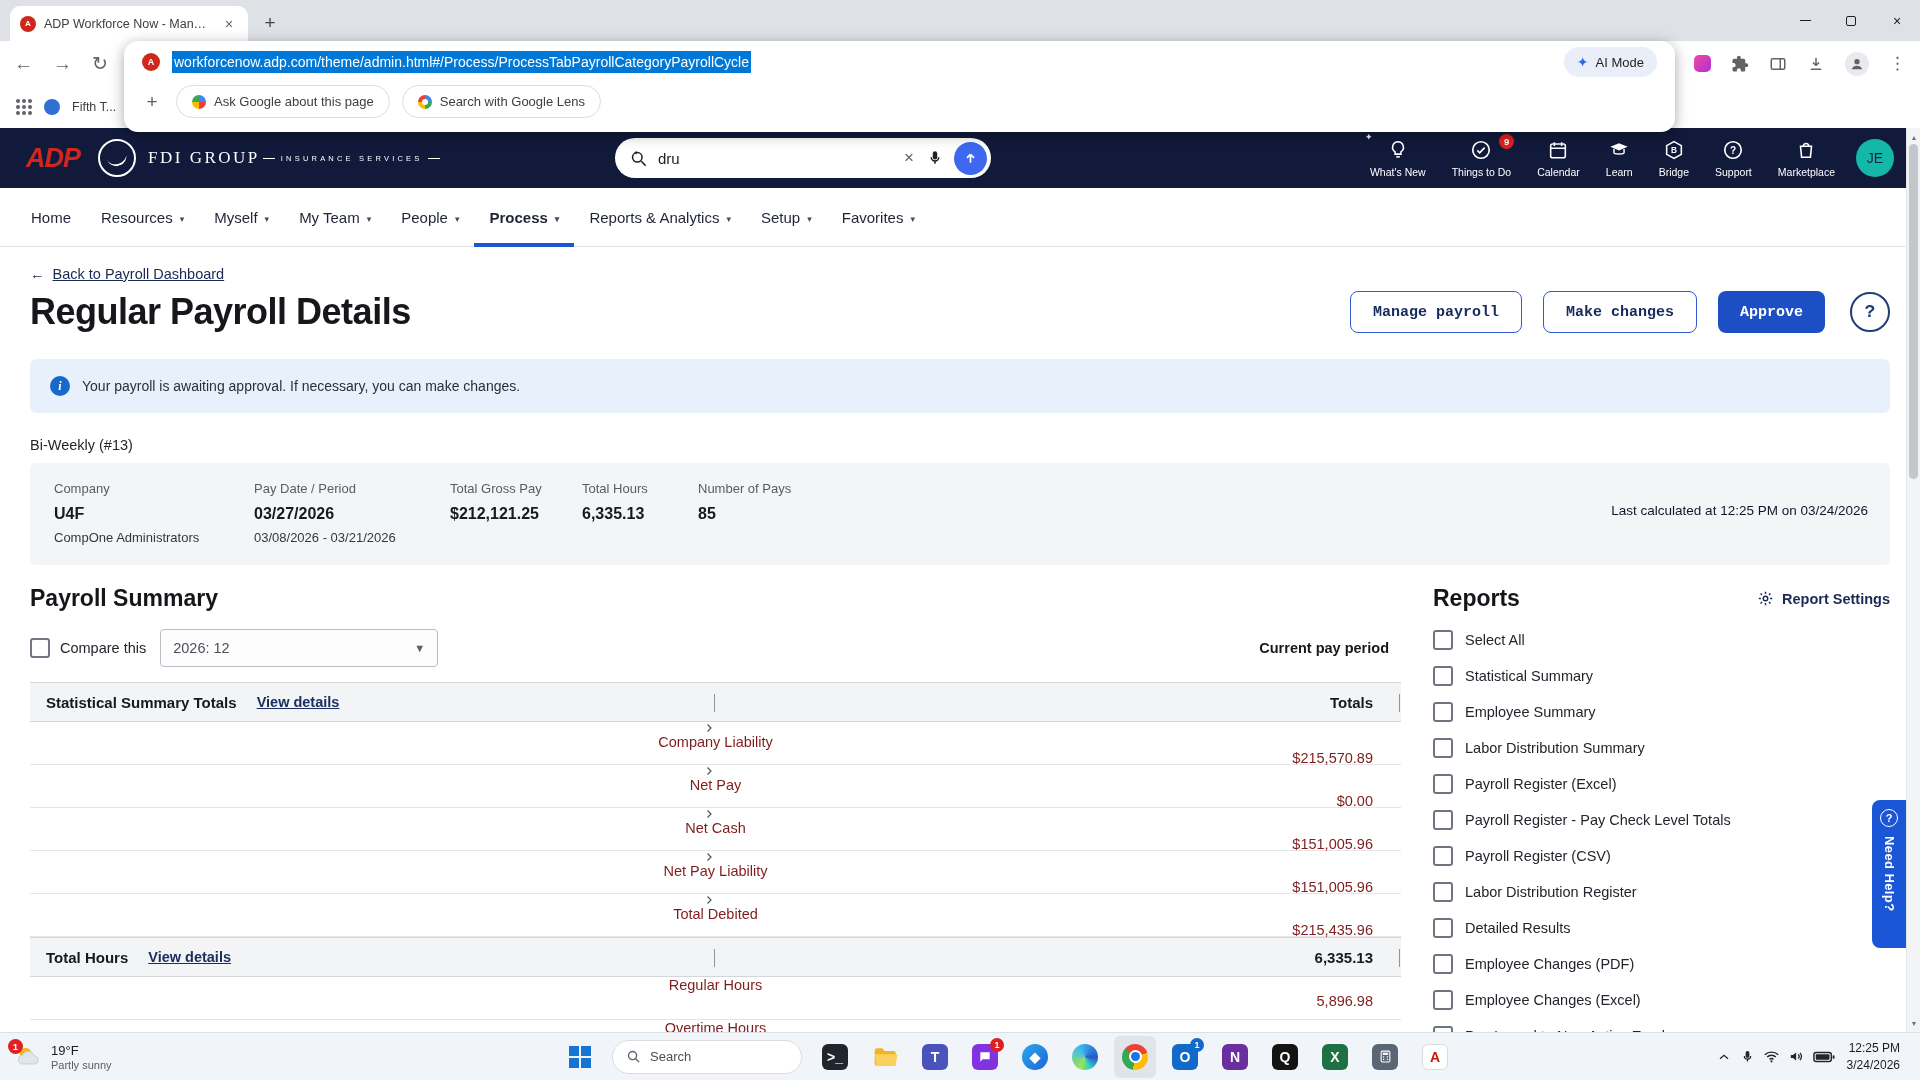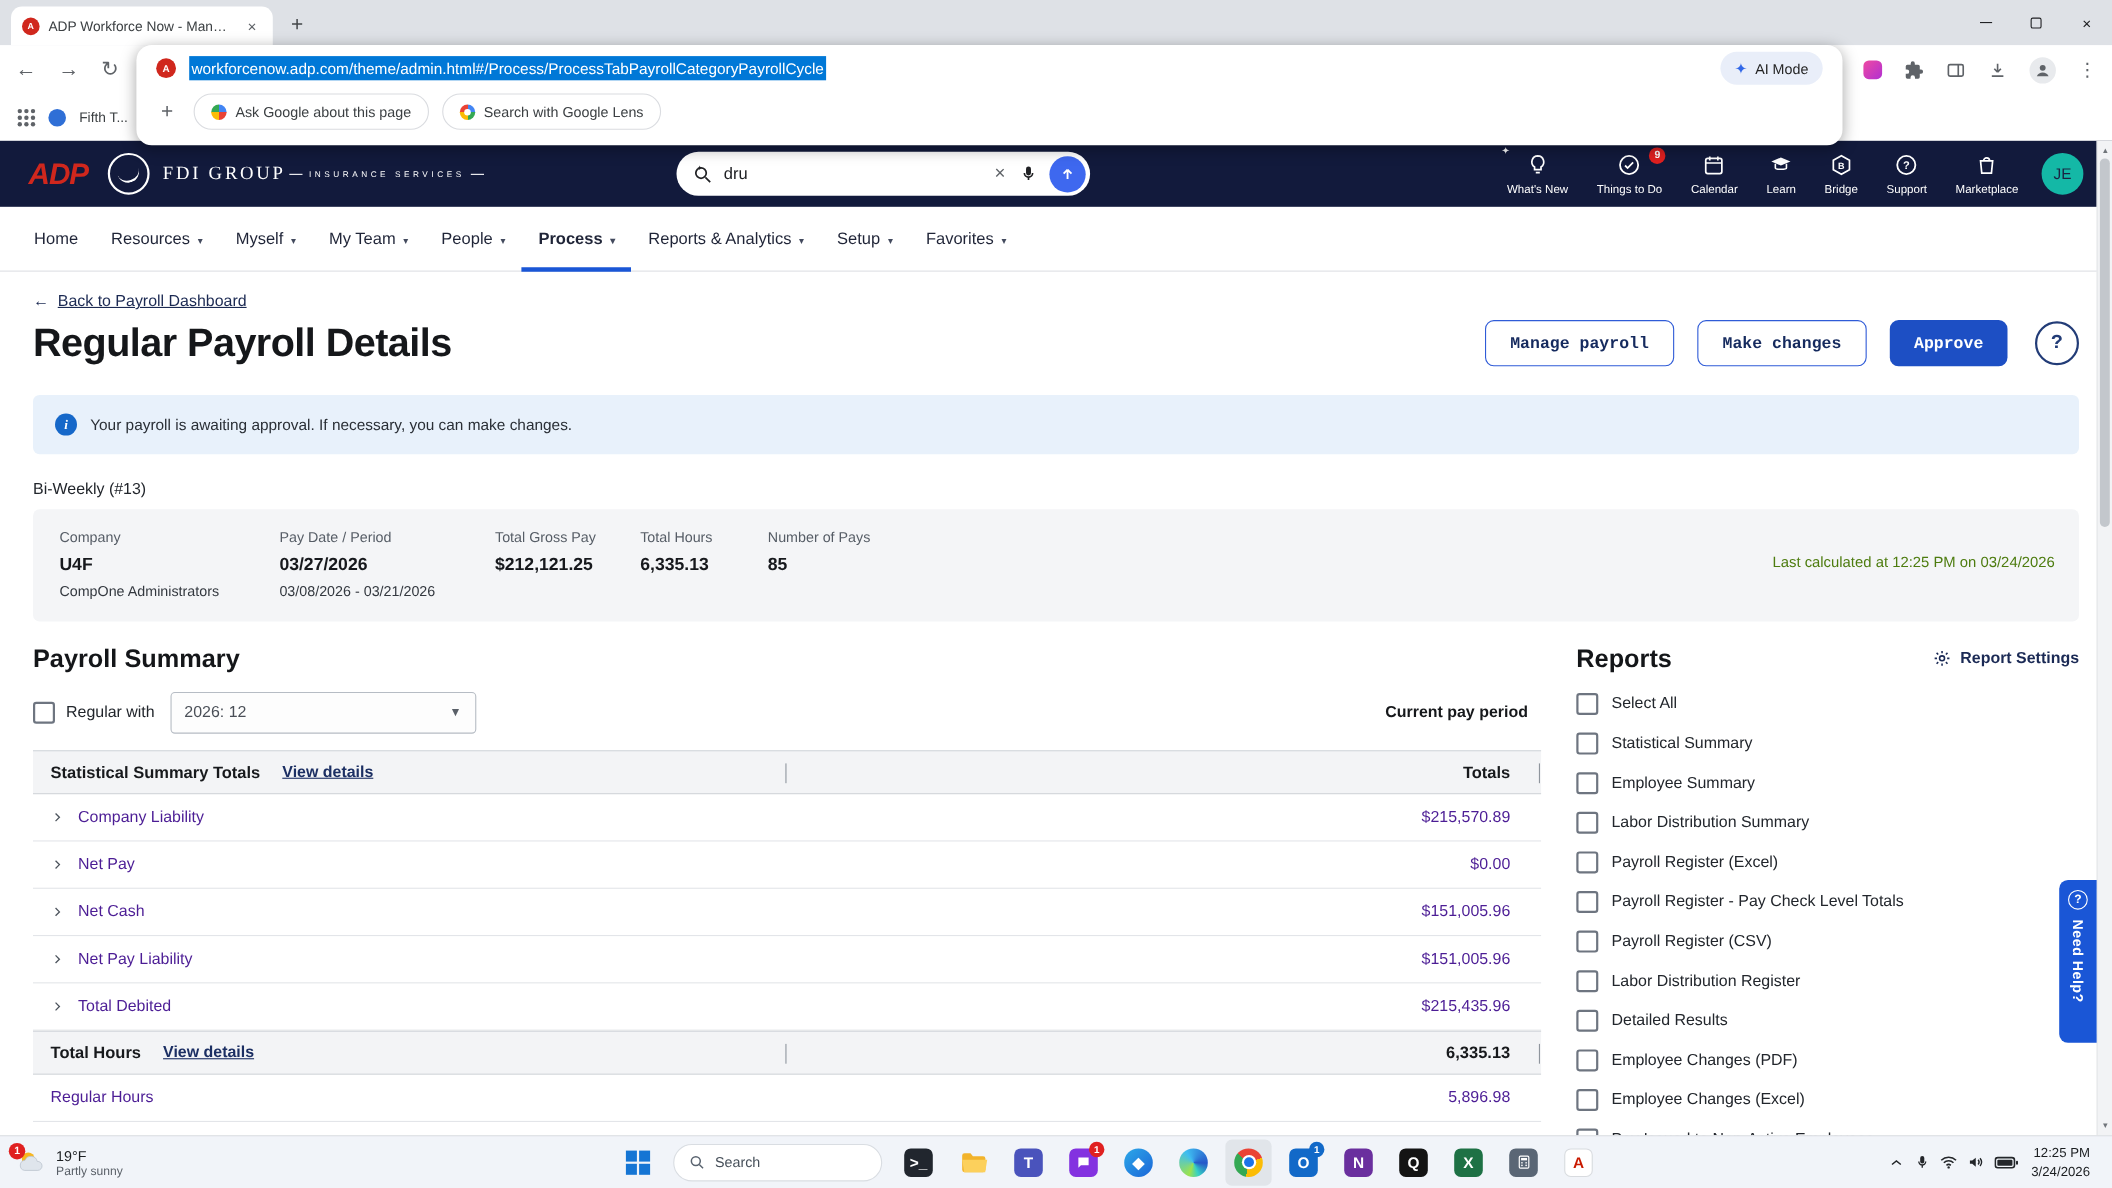--- a/index.html
+++ b/index.html
@@ -91,42 +91,42 @@
   .info-ico { width:20px; height:20px; border-radius:50%; background:#1668c9; color:#fff; font-size:12px; font-weight:bold; font-family:"Liberation Serif",serif; font-style:italic; display:flex; align-items:center; justify-content:center; flex:none; }
 
   .cycle { margin-top:24px; font-size:14.5px; color:#22262c; }
 
   .card { margin-top:10px; background:#f4f5f7; border-radius:6px; padding:18px 24px 20px; position:relative; display:flex; }
   .cc { flex:none; }
   .cc1{width:200px}.cc2{width:196px}.cc3{width:132px}.cc4{width:116px}
   .c-label { font-size:13px; color:#565d66; margin-bottom:9px; }
   .c-value { font-size:16px; font-weight:bold; color:#17191d; }
   .c-sub { font-size:13px; color:#33383f; margin-top:7px; }
-  .last-calc { position:absolute; right:22px; top:40px; font-size:13.5px; color:#4d7c0f; }
+  .last-calc { position:absolute; right:22px; top:40px; font-size:13.5px; color:#0f172a; }
 
   .columns { display:flex; margin-top:20px; align-items:flex-start; }
   .left-col { width:1371px; flex:none; }
   .right-col { margin-left:32px; flex:1; }
   .section-title { font-size:23px; font-weight:bold; color:#141619; }
 
   .compare-row { margin-top:16px; display:flex; align-items:center; height:40px; }
   .cb { width:20px; height:20px; border:2px solid #6e7580; border-radius:3px; background:#fff; flex:none; }
   .compare-label { margin-left:10px; font-size:14.5px; color:#22262c; }
   .select { margin-left:14px; width:278px; height:38px; border:1px solid #b6bcc4; border-radius:4px; background:#fdfdfd; color:#4a4f57; font-size:14.5px; display:flex; align-items:center; justify-content:space-between; padding:0 12px; }
   .sel-caret { color:#5a6068; font-size:11px; }
   .current-period { margin-left:auto; font-size:14.5px; font-weight:bold; color:#16181b; padding-right:12px; }
 
   .table { margin-top:14px; }
   .t-head { background:#f3f4f6; border-top:1px solid #d3d6db; border-bottom:1px solid #d3d6db; height:40px; display:flex; align-items:center; padding:0 16px; position:relative; }
   .t-head-title { font-size:15px; font-weight:bold; color:#17191c; }
   .t-link { margin-left:20px; font-size:14.5px; font-weight:bold; color:#1c2f63; text-decoration:underline; }
   .t-totals { margin-left:auto; font-size:15px; font-weight:bold; color:#17191c; padding-right:12px; }
   .div-mid { position:absolute; left:684px; top:11px; width:1px; height:18px; background:#8f959d; }
   .div-right { position:absolute; right:1px; top:11px; width:1px; height:18px; background:#8f959d; }
-  .t-row { height:43px; border-bottom:1px solid #e3e5e9; display:flex; align-items:center; padding:0 16px; font-size:14.5px; color:#4c1d95; }
+  .t-row { height:43px; border-bottom:1px solid #e3e5e9; display:flex; align-items:center; padding:0 16px; font-size:14.5px; color:#7f1d1d;flex-direction:column; }
   .chev { margin-right:13px; flex:none; display:flex; }
   .amount { margin-left:auto; padding-right:12px; }
 
   .reports-head { display:flex; align-items:center; }
   .report-settings { margin-left:auto; display:flex; align-items:center; gap:8px; font-size:14.5px; font-weight:bold; color:#1b2a55; }
   .select-all { margin-top:18px; display:flex; align-items:center; gap:12px; font-size:14.5px; color:#22262c; }
   .report-item { margin-top:16px; display:flex; align-items:center; gap:12px; font-size:14.5px; color:#22262c; }
 
   
   .need-help { position:absolute; right:14px; top:800px; width:34px; height:148px; background:#1a56d6; border-radius:8px 0 0 8px; color:#fff; display:flex; flex-direction:column; align-items:center; padding-top:9px; gap:9px; z-index:50; }
@@ -400,21 +400,21 @@
       <span class="last-calc">Last calculated at 12:25 PM on 03/24/2026</span>
     </div>
 
     <div class="columns">
 
       <div class="left-col">
         <div class="section-title">Payroll Summary</div>
 
         <div class="compare-row">
           <span class="cb"></span>
-          <span class="compare-label">Regular with</span>
+          <span class="compare-label">Compare this</span>
           <span class="select">
             <span>2026: 12</span>
             <span class="sel-caret">▼</span>
           </span>
           <span class="current-period">Current pay period</span>
         </div>
 
         <div class="table">
           <div class="t-head">
             <span class="t-head-title">Statistical Summary Totals</span>

